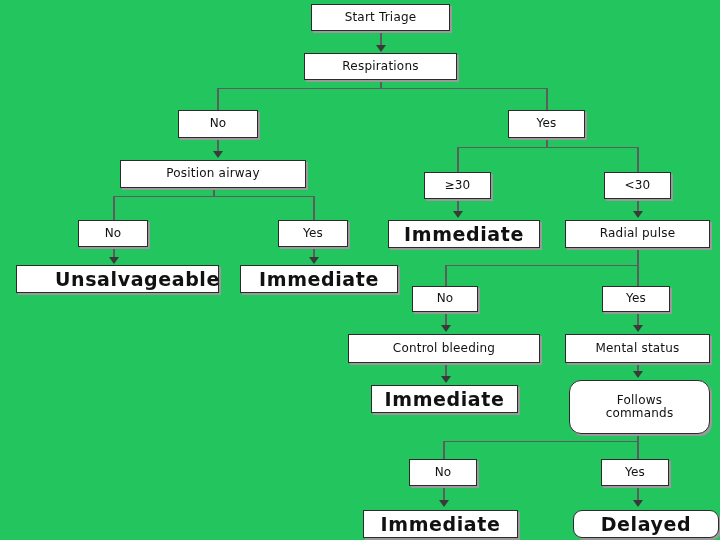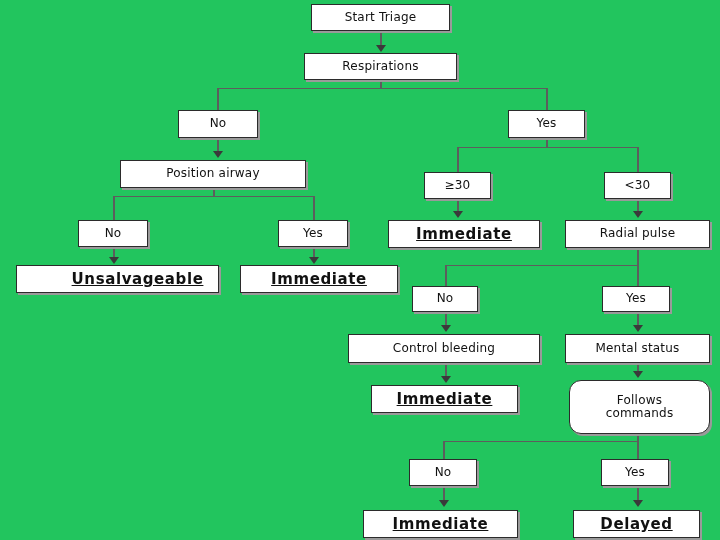--- a/index.html
+++ b/index.html
@@ -28,23 +28,22 @@
     text-align: center;
     color: #111111;
     font-size: 12px;
     line-height: 1.1;
     letter-spacing: 0.2px;
     white-space: pre-line;
     padding: 0 4px;
   }
   .node.bold {
     font-weight: bold;
-    font-size: 15px;
+    font-size: 19px;
     letter-spacing: 0.6px;
-    text-decoration: underline;
   }
   .node.small {
     font-size: 12px;
   }
   
   .vline {
     position: absolute;
     background: #5d5d5d;
     width: 2px;
   }
@@ -126,14 +125,14 @@
     <div class="node small" style="left: 412px; top: 286px; width: 66px; height: 26px;">No</div>
     <div class="node small" style="left: 602px; top: 286px; width: 68px; height: 26px;">Yes</div>
     <div class="node small" style="left: 348px; top: 334px; width: 192px; height: 29px;">Control bleeding</div>
     <div class="node small" style="left: 565px; top: 334px; width: 145px; height: 29px;">Mental status</div>
     <div class="node bold" style="left: 371px; top: 385px; width: 147px; height: 28px;">Immediate</div>
     <div class="node small" style="left: 569px; top: 380px; width: 141px; height: 54px; border-radius: 12px;">Follows
 commands</div>
     <div class="node small" style="left: 409px; top: 459px; width: 68px; height: 27px;">No</div>
     <div class="node small" style="left: 601px; top: 459px; width: 68px; height: 27px;">Yes</div>
     <div class="node bold" style="left: 363px; top: 510px; width: 155px; height: 28px;">Immediate</div>
-    <div class="node bold" style="left: 573px; top: 510px; width: 127px; height: 28px;">Delayed</div>
+    <div class="node bold" style="left: 573px; top: 510px; width: 146px; height: 28px; border-radius: 9px;">Delayed</div>
   </div>
 
 </body></html>

